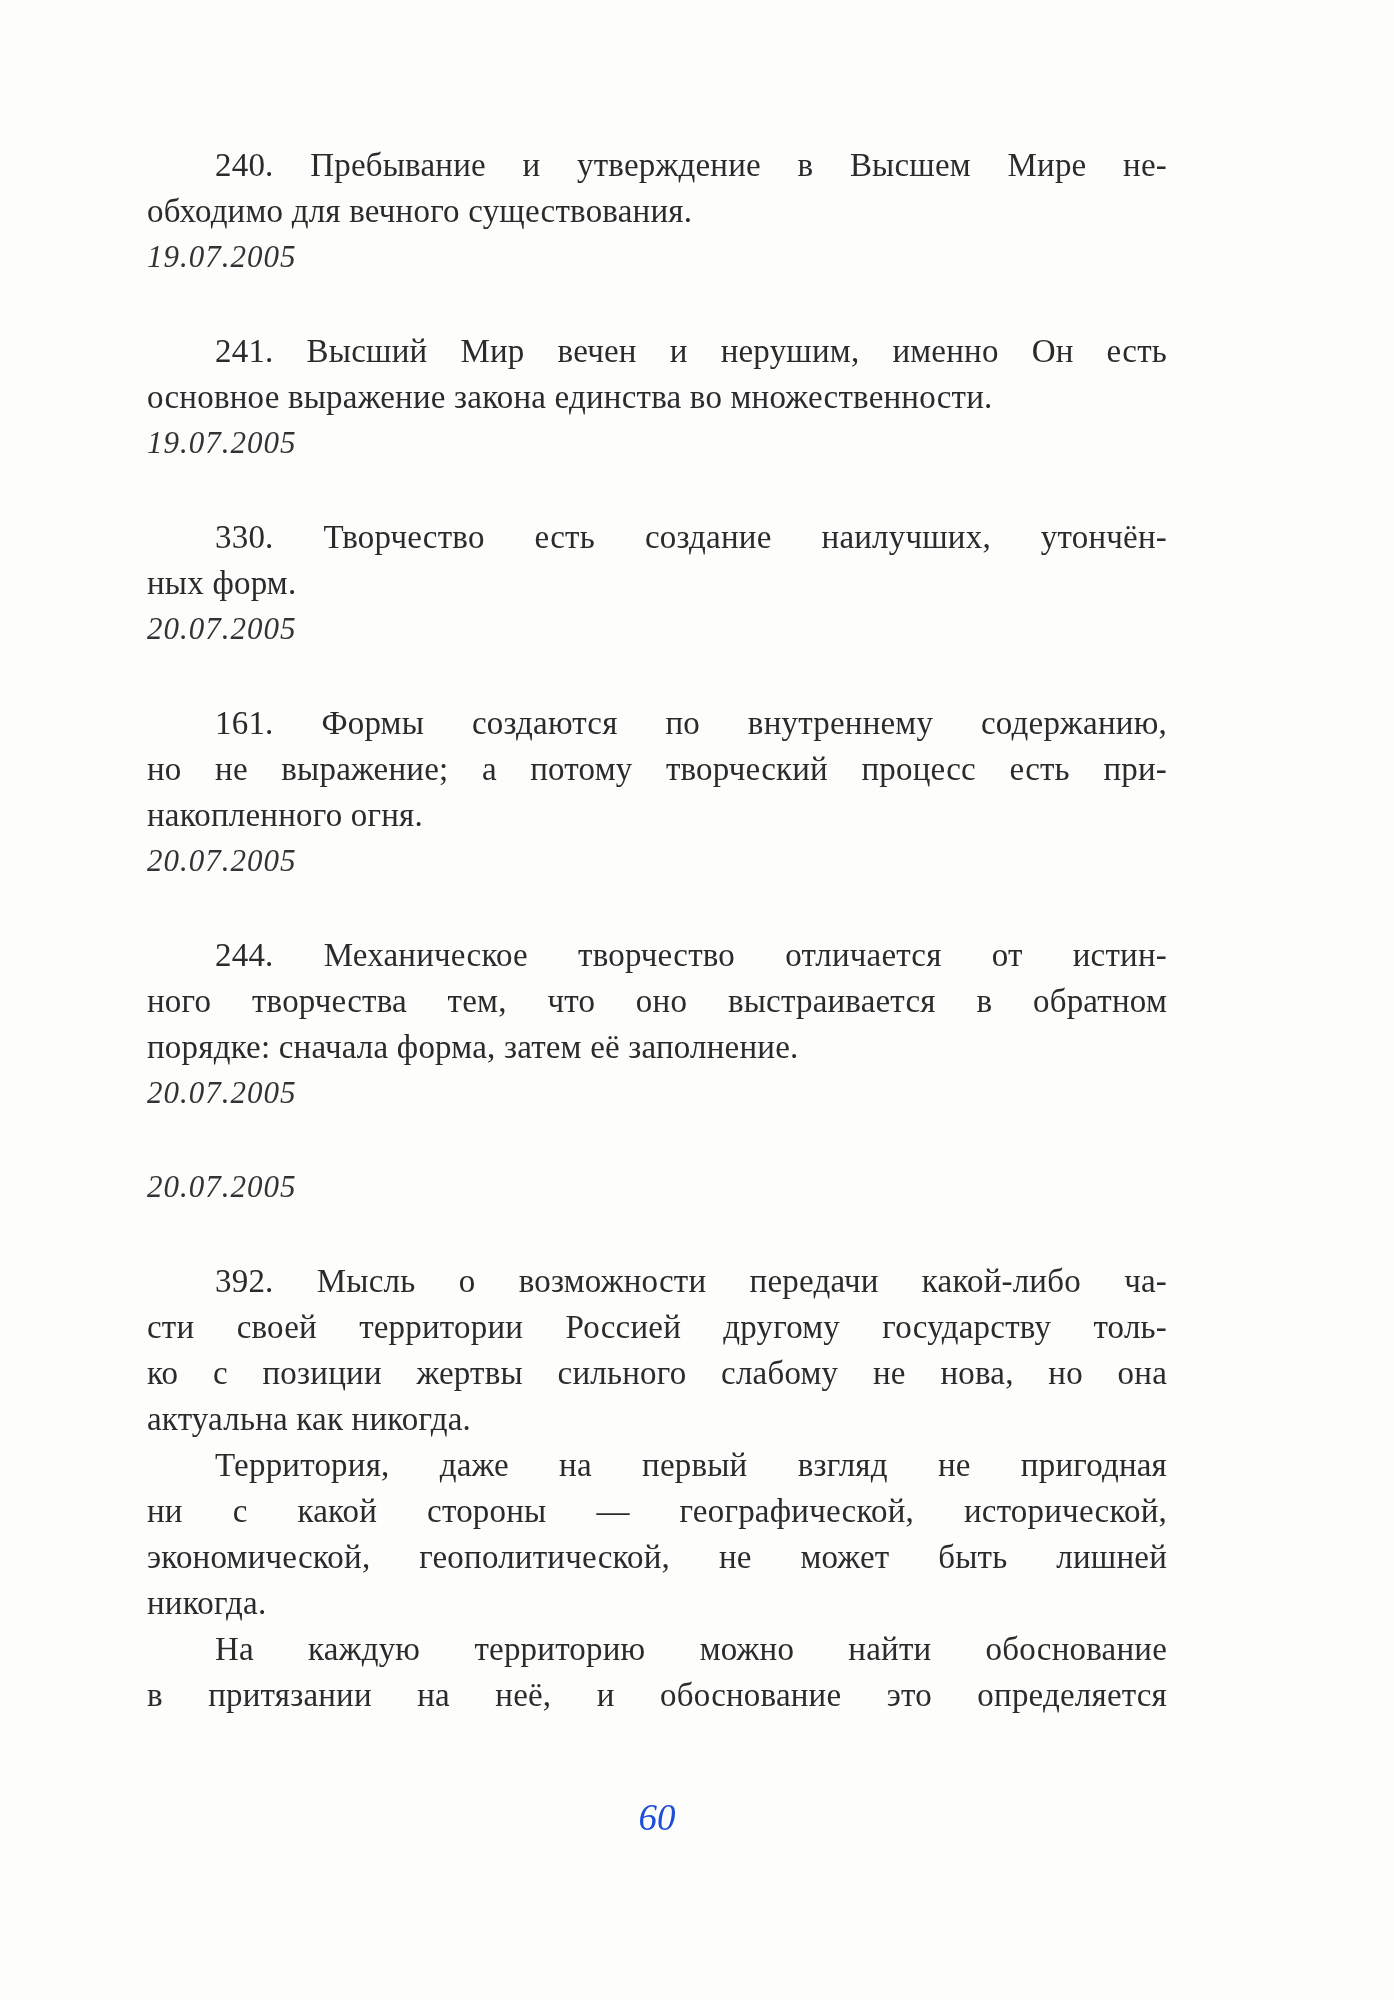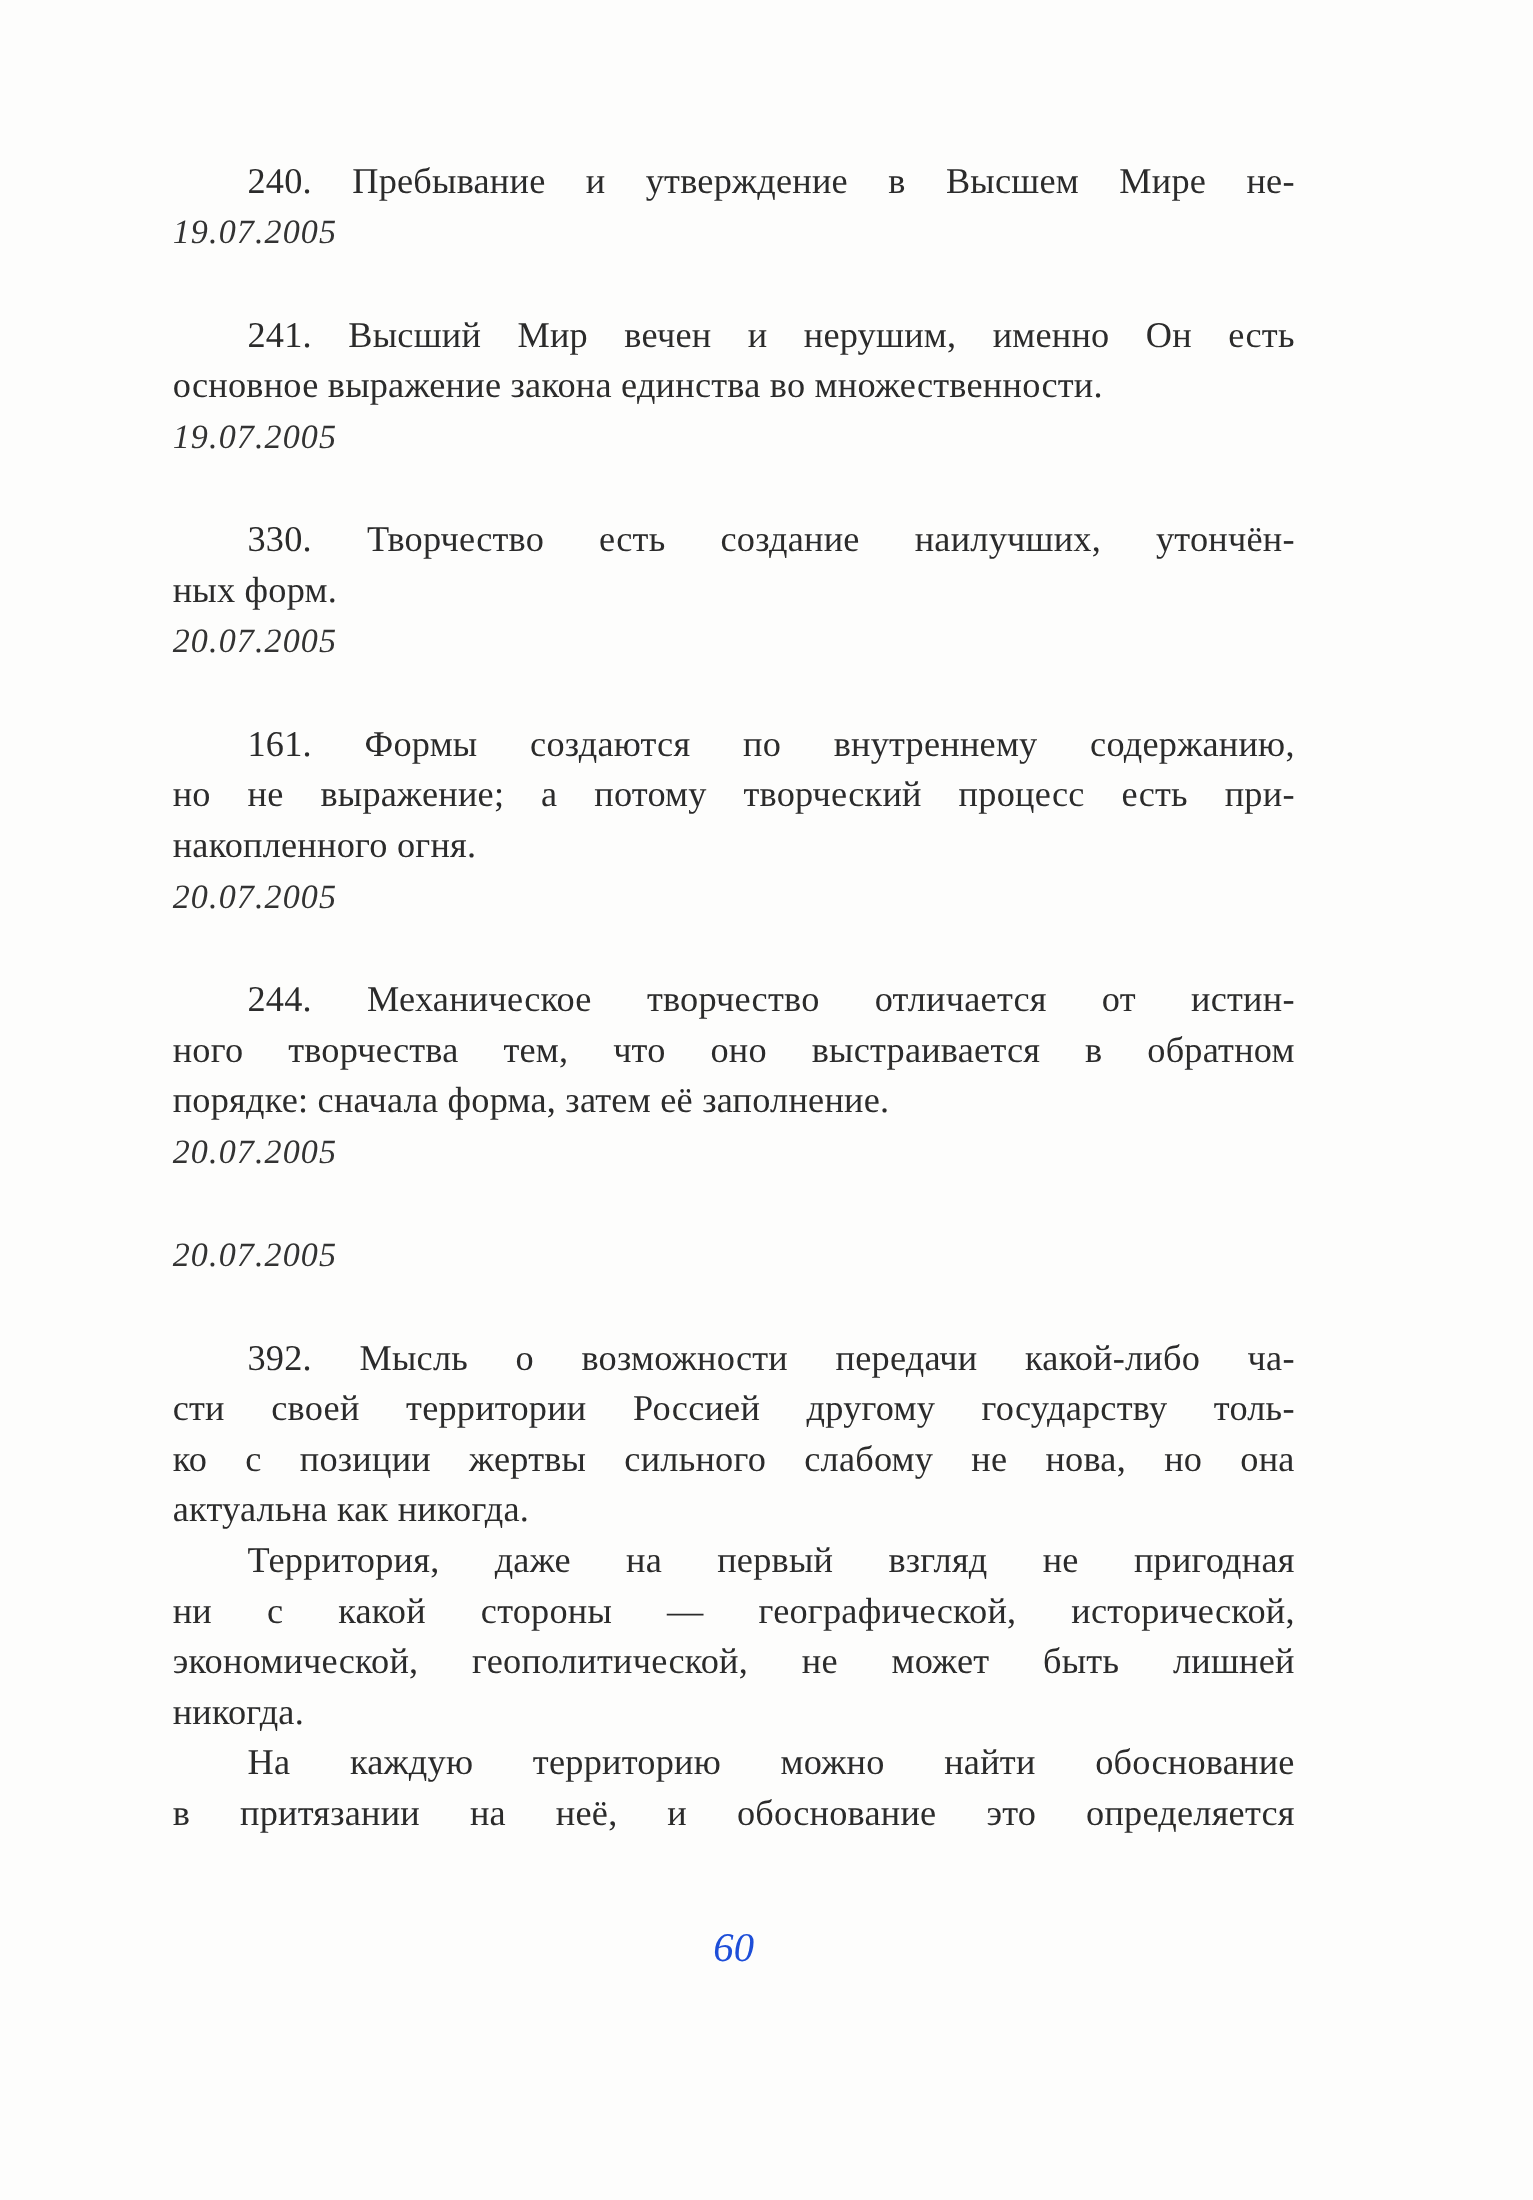--- a/index.html
+++ b/index.html
@@ -10,21 +10,21 @@
     width: 1394px;
     height: 2000px;
     background: #fdfdfc;
     overflow: hidden;
     font-family: "Liberation Serif", "DejaVu Serif", serif;
     color: #2b2b2b;
     position: relative;
   }
   .text-column {
     position: absolute;
-    left: 157px;
+    left: 147px;
     top: 142px;
     width: 1020px;
   }
   .section {
     margin-top: 48px;
   }
   .section:first-child {
     margin-top: 0;
   }
   .line {
@@ -60,20 +60,21 @@
   }
 </style>
 </head>
 <body>
 
 <main class="text-column">
   <div id="sections-root">
       <section class="section">
         <div>
           <div class="line first">240. Пребывание и утверждение в Высшем Мире не-</div>
+          <div class="line lastline">обходимо для вечного существования.</div>
         </div>
         <div class="date">19.07.2005</div>
       </section>
       <section class="section">
         <div>
           <div class="line first">241. Высший Мир вечен и нерушим, именно Он есть</div>
           <div class="line lastline">основное выражение закона единства во множественности.</div>
         </div>
         <div class="date">19.07.2005</div>
       </section>

